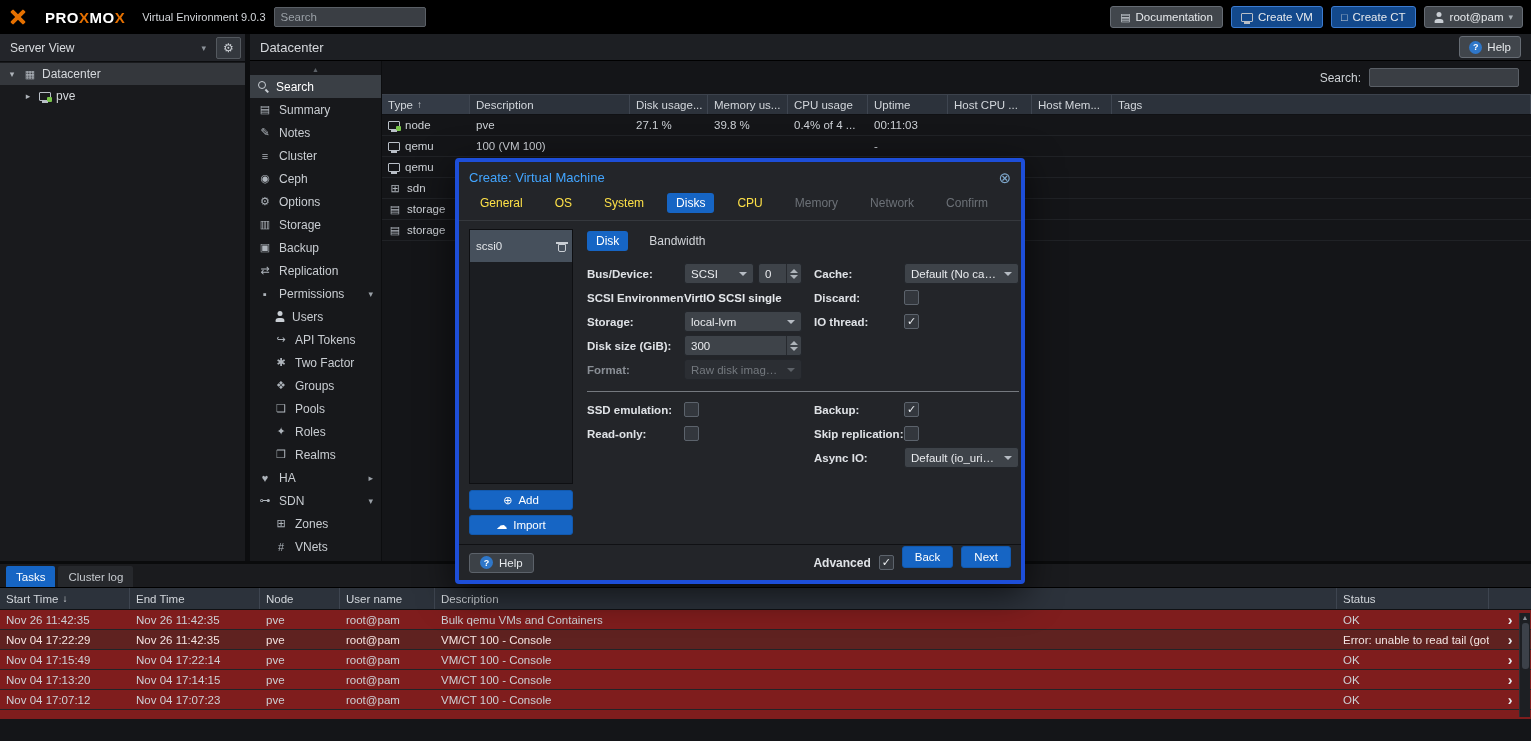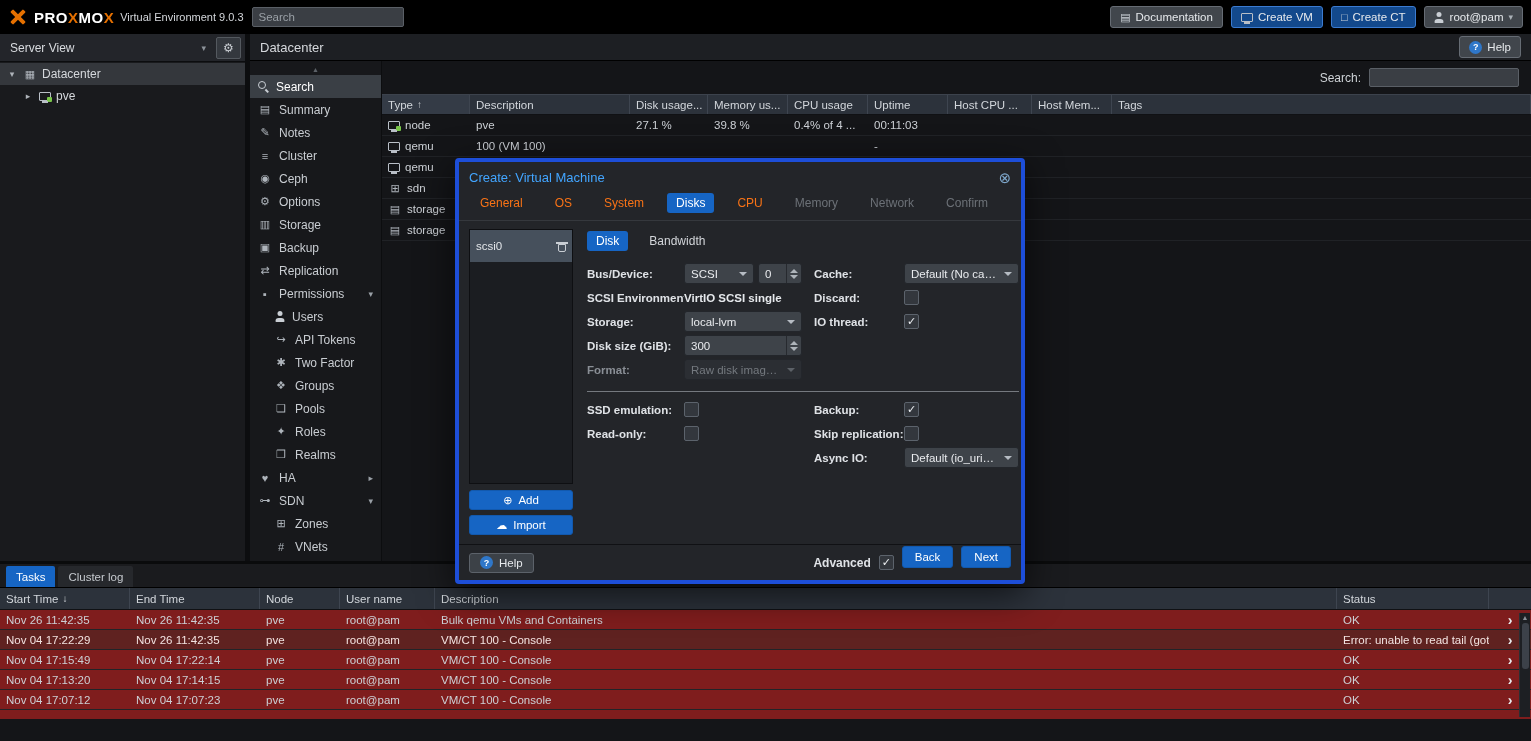--- a/index.html
+++ b/index.html
@@ -17,21 +17,21 @@
   .i-person::before{content:"";position:absolute;left:50%;transform:translateX(-50%);top:0;width:5px;height:5px;border-radius:50%;background:#c9ced4}
   .i-person::after{content:"";position:absolute;left:50%;transform:translateX(-50%);bottom:0;width:9px;height:4px;border-radius:4px 4px 1px 1px;background:#c9ced4}
   .i-screen{width:12px;height:9px;border:1px solid #b9bfc7;border-radius:1px;position:relative;display:inline-block;flex:none}
   .i-screen::after{content:"";position:absolute;left:2px;right:2px;bottom:-3px;height:2px;background:#b9bfc7}
   .i-screen.on::before{content:"";position:absolute;right:-2px;bottom:-2px;width:5px;height:5px;background:#79c64a;border-radius:1px}
   .i-trash{position:relative;width:8px;height:8px;border:1px solid #c9ced4;border-radius:0 0 2px 2px;margin-top:3px;display:inline-block;flex:none}
   .i-trash::before{content:"";position:absolute;left:-3px;right:-3px;top:-3px;height:2px;background:#c9ced4}
 
   
   .topbar{position:absolute;left:0;top:0;width:100%;height:34px;background:#000;display:flex;align-items:center;padding:0 8px;gap:8px}
-  .brand{display:flex;align-items:center;gap:6px}
+  .brand{display:flex;align-items:center;gap:17px}
   .logo-mark{position:relative;width:20px;height:18px;flex:none}
   .logo-mark::before,.logo-mark::after{content:"";position:absolute;left:1px;top:7px;width:18px;height:4px;background:#e57000;border-radius:1px}
   .logo-mark::before{transform:rotate(45deg)} .logo-mark::after{transform:rotate(-45deg)}
   .bw{color:#fff;font-weight:bold;font-size:15px;letter-spacing:.5px}
   .bx{color:#e57000;font-weight:bold;font-size:15px;letter-spacing:.5px}
   .brand-sub{font-size:11px;color:#d4d7db;}
   .hsearch{width:152px;height:20px;background:#3a3e44;border:1px solid #5a5f66;border-radius:2px;color:#dcdfe3;padding:0 6px;font-size:11.5px;outline:none}
   .hsearch::placeholder{color:#9aa0a6}
   .hspacer{flex:1}
   .hbtn{display:inline-flex;align-items:center;gap:5px;height:22px;padding:0 9px;border-radius:3px;font-size:11.5px;color:#e6e9ec;background:#41464c;border:1px solid #666c74;cursor:default}
@@ -93,21 +93,21 @@
   .tscroll{position:absolute;right:1px;top:49px;bottom:2px;width:11px;background:#1d1f23;border-left:1px solid #2b2e33;display:flex;flex-direction:column;align-items:center;padding-top:1px}
   .tscroll .arr{font-size:7px;color:#8b9097}
   .tscroll .thumb{width:7px;height:46px;background:#3c4149;border-radius:3px;margin-top:2px}
 
   
   .dialog{position:absolute;left:455px;top:158px;width:570px;height:426px;background:#232529;border:4px solid #1d4ed8;border-radius:4px;box-shadow:0 10px 36px rgba(0,0,0,.65);z-index:20;display:flex;flex-direction:column}
   .dlg-head{height:30px;display:flex;align-items:center;padding:0 10px;flex:none}
   .dlg-title{flex:1;font-size:13px;color:#42a5ff}
   .dlg-close{color:#7fa8cc;font-size:15px;line-height:1}
   .dlg-tabs{display:flex;gap:14px;align-items:center;padding:1px 12px 7px;border-bottom:1px solid #35383d;flex:none}
-  .dtab{font-size:12px;color:#f97316;padding:3px 9px;border-radius:3px}
+  .dtab{font-size:12px;color:#fde047;padding:3px 9px;border-radius:3px}
   .dtab.active{background:#1665c4;color:#fff}
   .dtab.disabled{color:#6c7177}
   .dlg-body{flex:1;display:flex;padding:8px 10px 4px;gap:14px;min-height:0}
   .dlg-left{width:104px;flex:none;display:flex;flex-direction:column}
   .disk-list{flex:1;background:#1b1d21;border:1px solid #0e0f12;margin-bottom:6px}
   .disk-item{height:22px;display:flex;align-items:center;gap:6px;padding:16px 6px;color:#e2e5e9;font-size:11.5px}
   .disk-item.selected{background:#46505c}
   .disk-item .lbl{flex:1}
   .btn{display:flex;align-items:center;justify-content:center;gap:6px;height:20px;border-radius:3px;font-size:11.5px;border:1px solid transparent;cursor:default}
   .btn.blue{background:#1665c4;border-color:#1259ae;color:#fff;margin-bottom:5px;width:100%}

